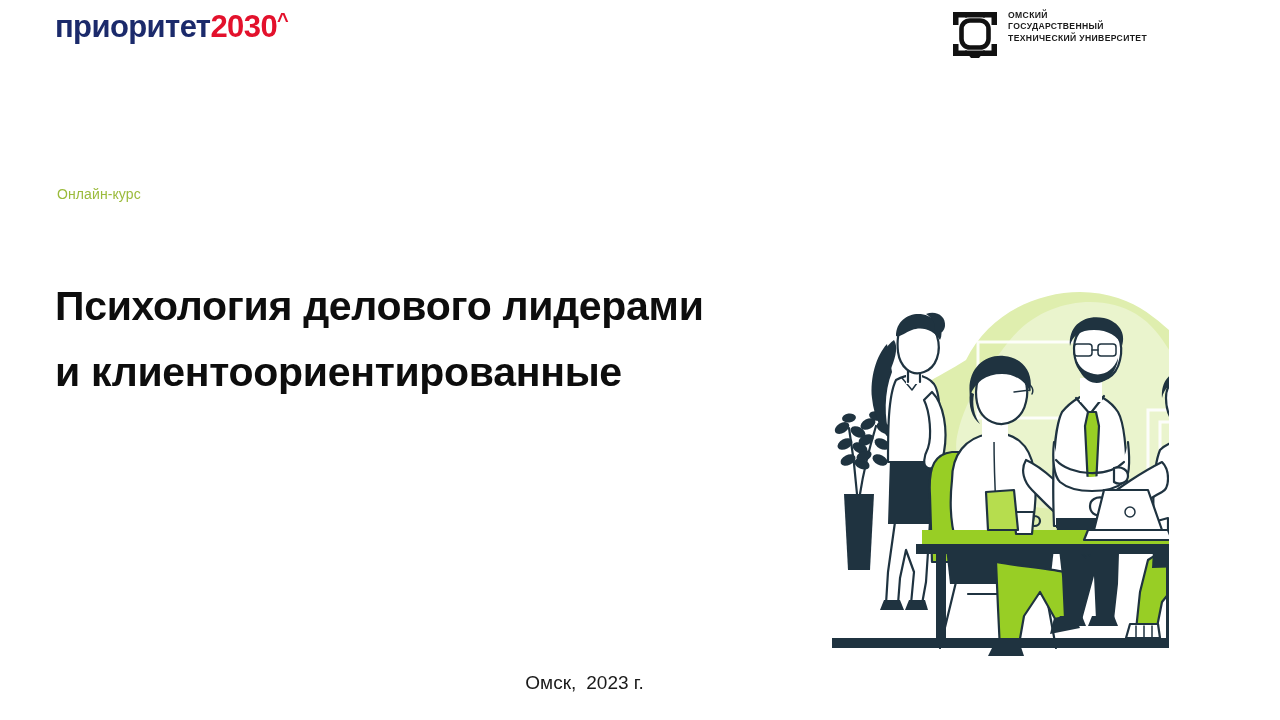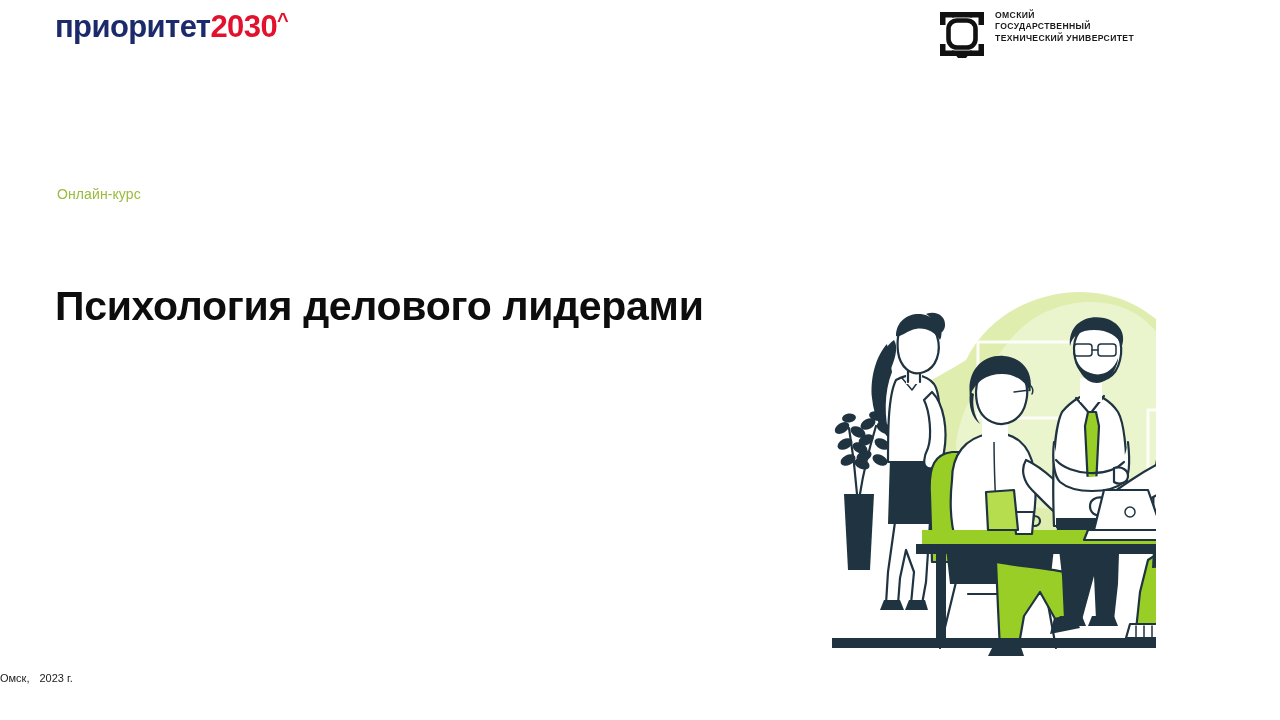--- a/index.html
+++ b/index.html
@@ -10,20 +10,21 @@
   }
   body {
     font-family: "Liberation Sans", "DejaVu Sans", sans-serif;
   }
   .slide {
     position: relative;
     width: 1156px;
     height: 720px;
     background: #ffffff;
     overflow: hidden;
+    padding-left: 13px;
   }
 
   
   .prioritet-logo {
     position: absolute;
     left: 55px;
     top: 10px;
     width: 300px;
     height: 62px;
   }
@@ -99,21 +100,22 @@
     letter-spacing: -0.3px;
     z-index: 5;
   }
   .course-title .tline { display: block; white-space: nowrap; }
 
   .footer-place {
     position: absolute;
     left: 0;
     right: 0;
     top: 672px;
-    font-size: 11px;
+    text-align: center;
+    font-size: 19px;
     color: #1a1a1a;
   }
   .footer-place span { margin-left: 10px; }
 
   
   .illustration {
     position: absolute;
     left: 818px;
     top: 232px;
     width: 462px;
@@ -159,20 +161,21 @@
       <span>ОМСКИЙ</span><br>
       <span>ГОСУДАРСТВЕННЫЙ</span><br>
       <span>ТЕХНИЧЕСКИЙ УНИВЕРСИТЕТ</span>
     </span>
   </div>
 
   <div class="eyebrow">Онлайн-курс</div>
 
   <h1 class="course-title">
     <span class="tline">Психология делового лидерами</span>
+    <span class="tline">и клиентоориентированные</span>
   </h1>
 
   <div class="illustration">
     <svg viewBox="0 0 462 438" xmlns="http://www.w3.org/2000/svg">
       <defs>
         <style>
           .ln   { fill:none; stroke:#1f3340; stroke-width:2.2; stroke-linecap:round; stroke-linejoin:round; }
           .lnT  { fill:none; stroke:#1f3340; stroke-width:1.5; stroke-linecap:round; stroke-linejoin:round; }
           .dk   { fill:#1f3340; }
           .wh   { fill:#ffffff; }

